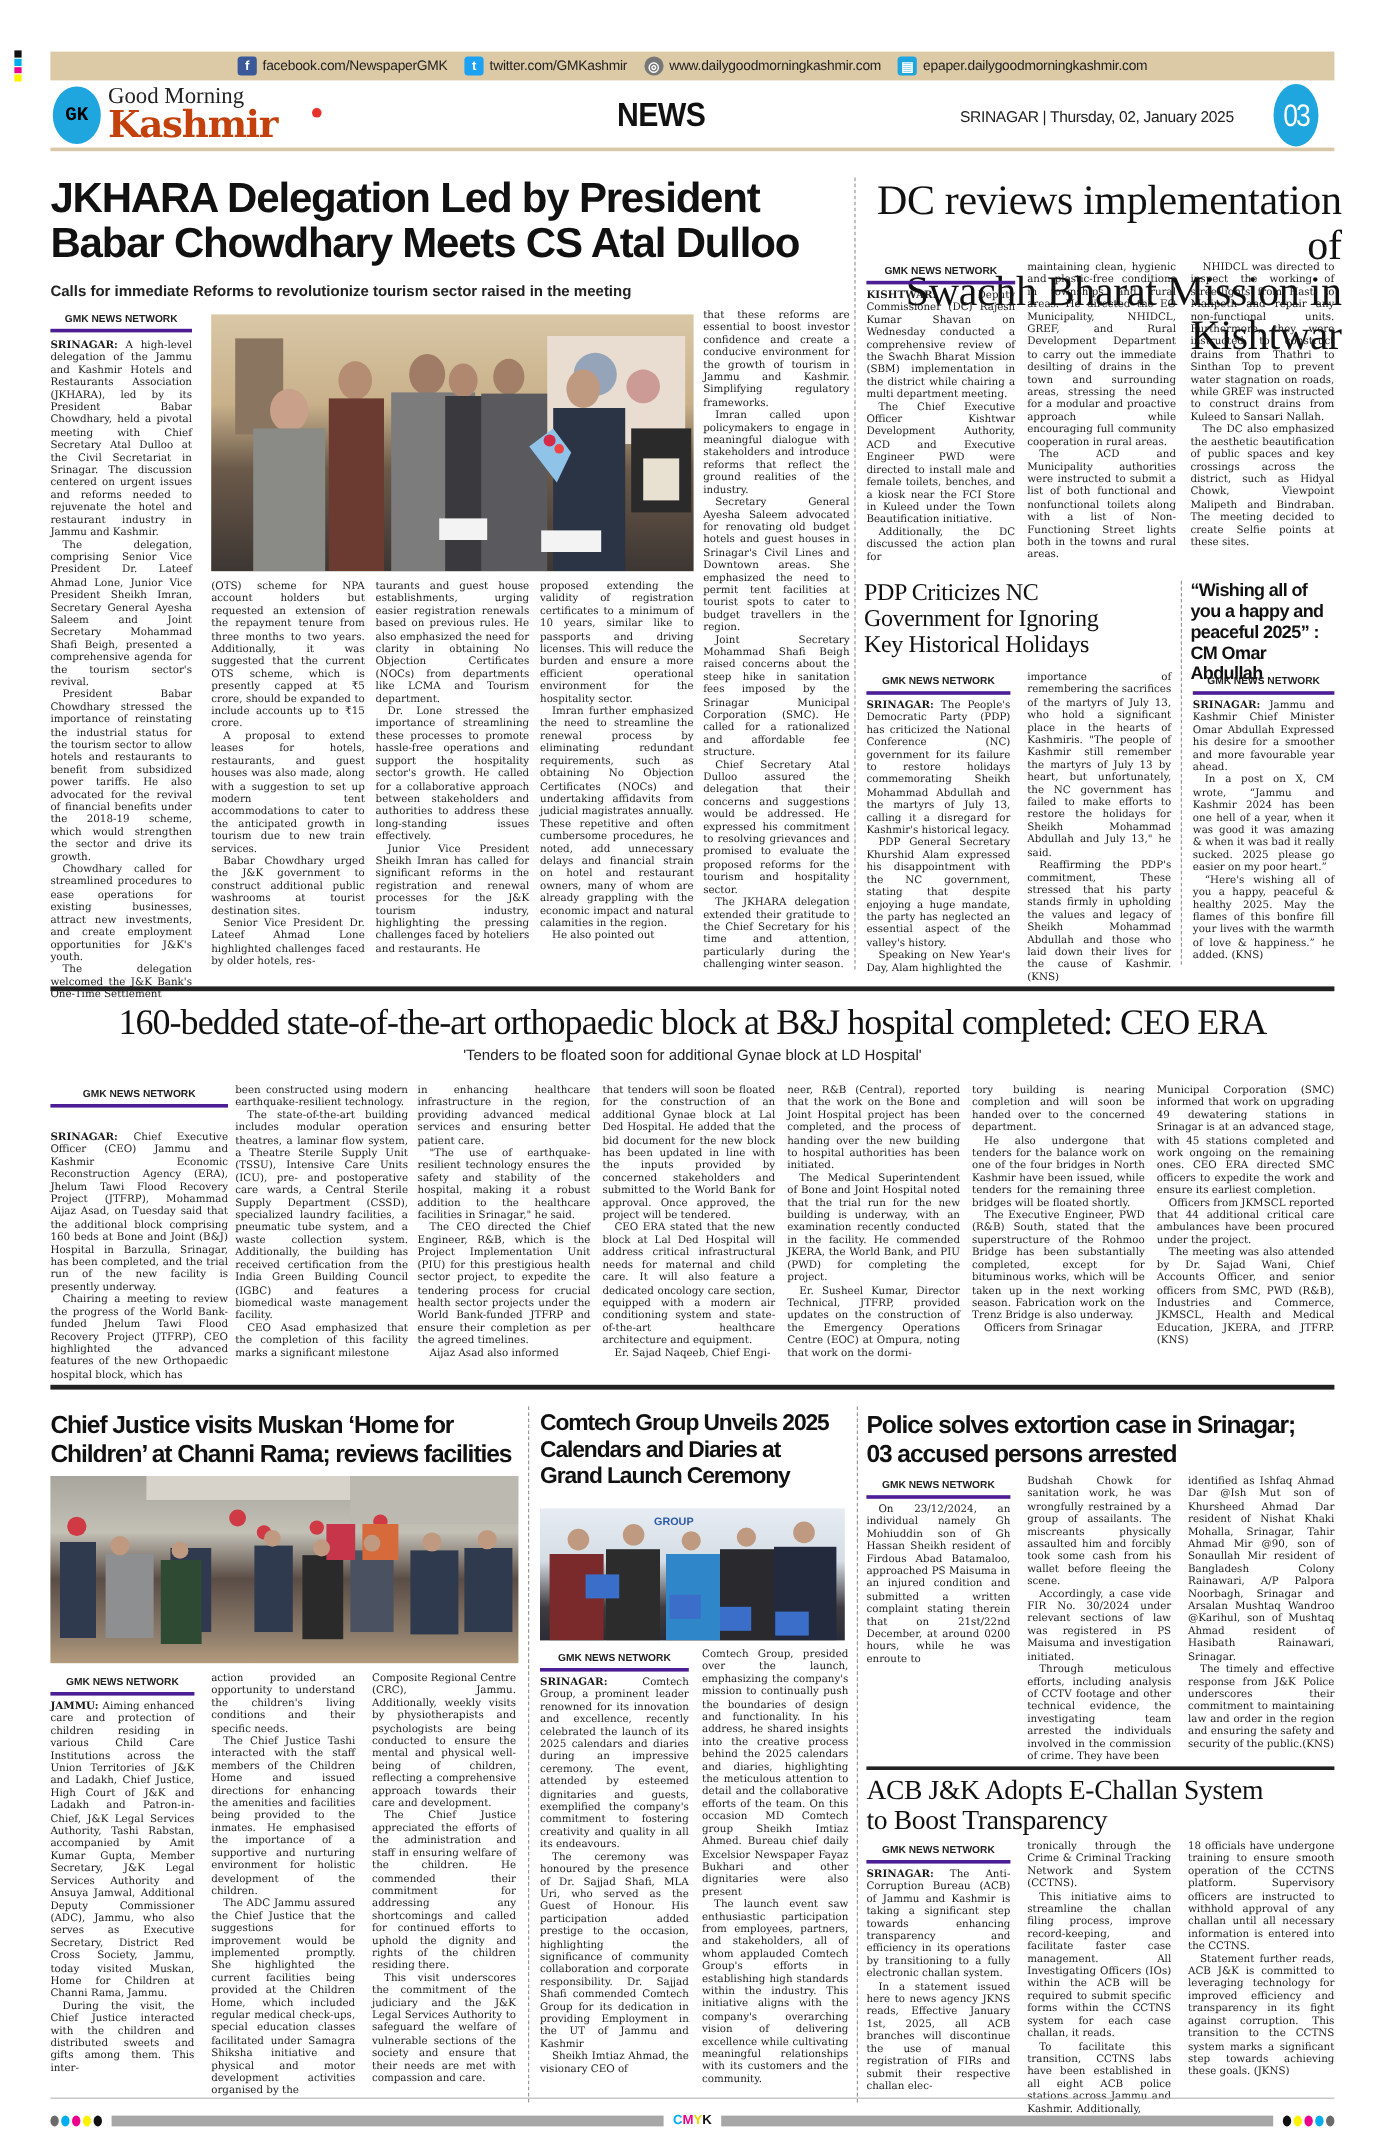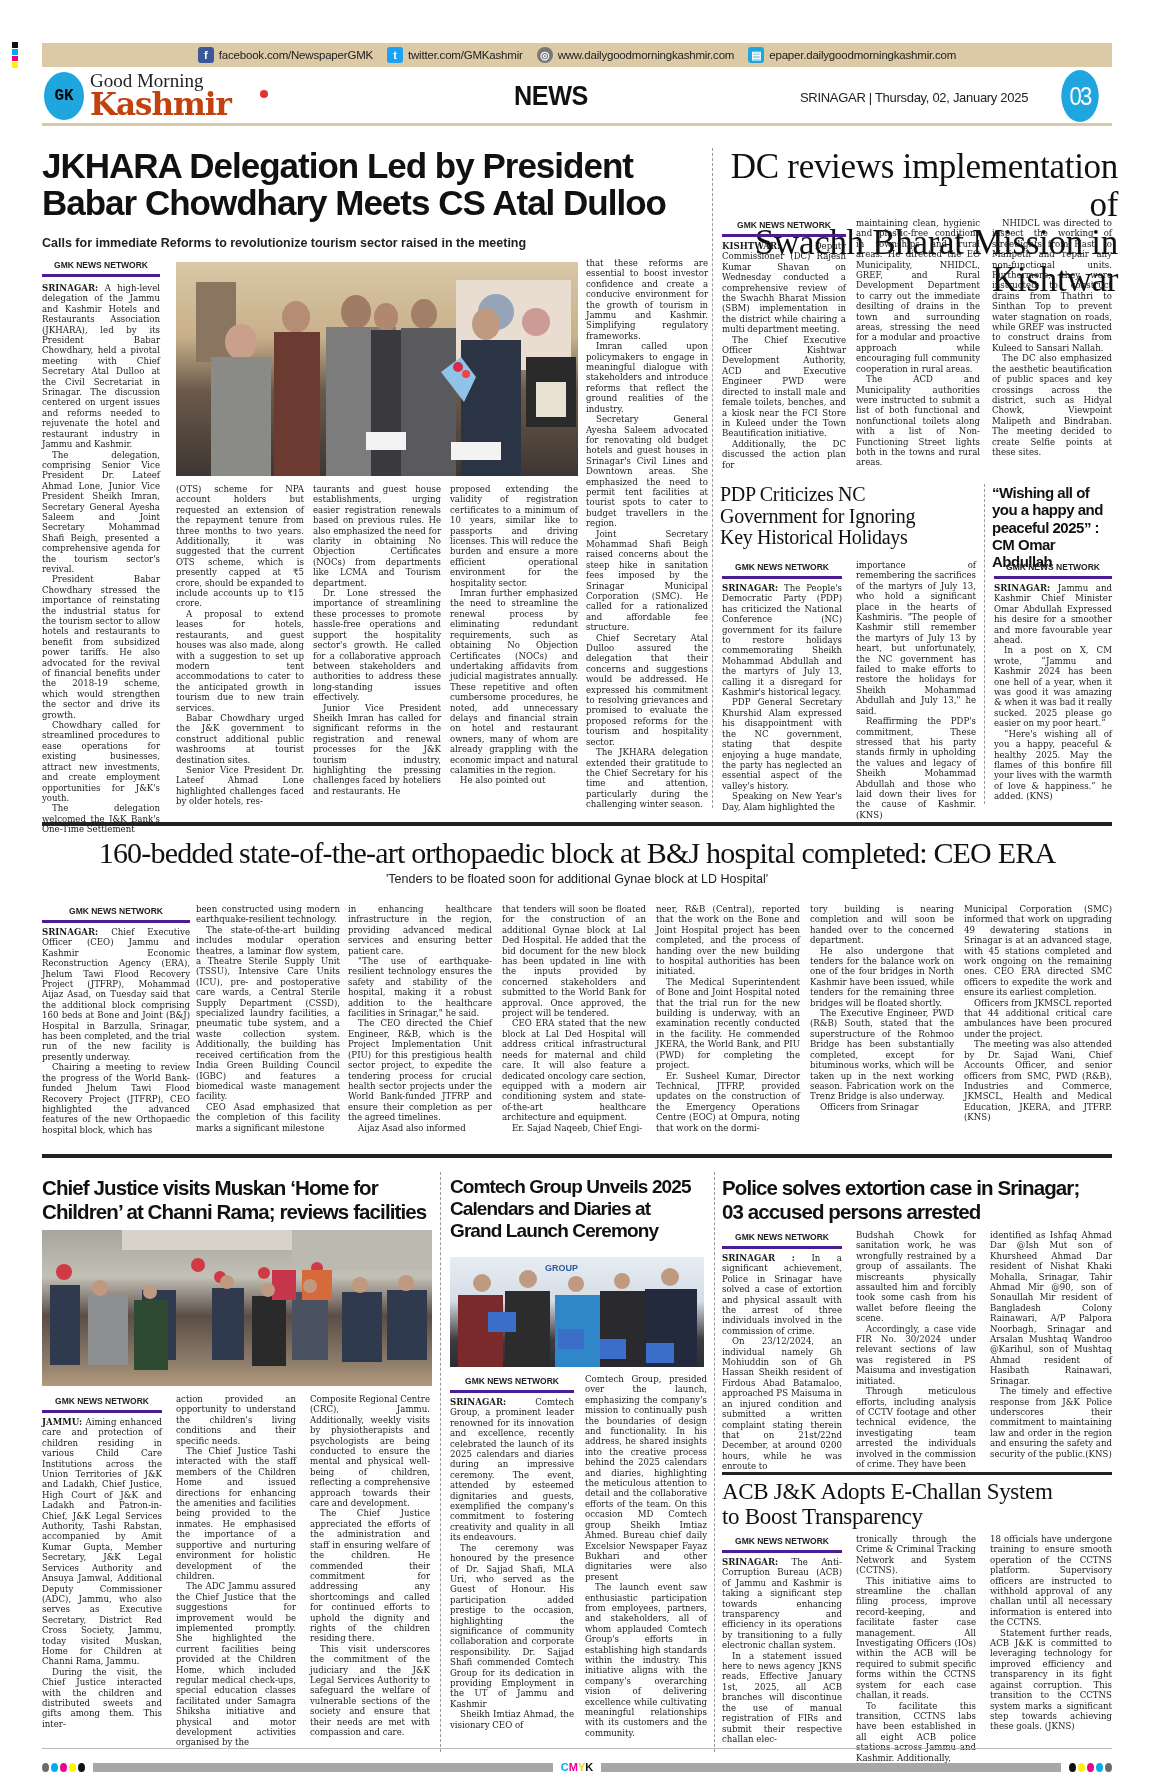--- a/index.html
+++ b/index.html
@@ -213,21 +213,21 @@
   </div>
 </div>
 
 <div class="abs hrule" style="left:42px;top:822px;width:1070px"></div>
 
 <div class="abs" style="left:42px;top:836px;width:1070px;text-align:center;font-family:'Liberation Serif',serif;font-size:30px;letter-spacing:-.8px">160-bedded state-of-the-art orthopaedic block at B&amp;J hospital completed: CEO ERA</div>
 <div class="abs" style="left:42px;top:872px;width:1070px;text-align:center;font-family:'Liberation Sans',sans-serif;font-size:12.5px;color:#222">'Tenders to be floated soon for additional Gynae block at LD Hospital'</div>
 
 <div class="abs" style="left:42px;top:904px;width:148px">
   <div class="byline">GMK NEWS NETWORK</div>
-  <div class="col" style="margin-top:4px">
+  <div class="col" style="margin-top:20px">
     <p class="first"><b>SRINAGAR:</b> <span>Chief Executive Officer (CEO) Jammu and Kashmir Economic Reconstruction Agency (ERA), Jhelum Tawi Flood Recovery Project (JTFRP), Mohammad Aijaz Asad, on Tuesday said that the additional block comprising 160 beds at Bone and Joint (B&amp;J) Hospital in Barzulla, Srinagar, has been completed, and the trial run of the new facility is presently underway.</span></p>
     <p>Chairing a meeting to review the progress of the World Bank-funded Jhelum Tawi Flood Recovery Project (JTFRP), CEO highlighted the advanced features of the new Orthopaedic hospital block, which has</p>
   </div>
 </div>
 <div class="abs" style="left:196px;top:904px;width:144px">
   <div class="col">
       <p class="first">been constructed using modern earthquake-resilient technology.</p>
       <p>The state-of-the-art building includes modular operation theatres, a laminar flow system, a Theatre Sterile Supply Unit (TSSU), Intensive Care Units (ICU), pre- and postoperative care wards, a Central Sterile Supply Department (CSSD), specialized laundry facilities, a pneumatic tube system, and a waste collection system. Additionally, the building has received certification from the India Green Building Council (IGBC) and features a biomedical waste management facility.</p>
       <p>CEO Asad emphasized that the completion of this facility marks a significant milestone</p>
     </div>
@@ -380,21 +380,20 @@
 
 <div class="abs vsep" style="left:714px;top:1172px;height:580px"></div>
 
 <div class="abs h-sans" style="left:722px;top:1176px;width:392px;font-size:20.5px;letter-spacing:-.9px;line-height:1.15">
   <div>Police solves extortion case in Srinagar;</div>
   <div>03 accused persons arrested</div>
 </div>
 <div class="abs" style="left:722px;top:1230px;width:120px">
   <div class="byline">GMK NEWS NETWORK</div>
   <div class="col" style="margin-top:4px">
-    <p class="first"><b>SRINAGAR :</b> <span>In a significant achievement, Police in Srinagar have solved a case of extortion and physical assault with the arrest of three individuals involved in the commission of crime.</span></p>
     <p>On 23/12/2024, an individual namely Gh Mohiuddin son of Gh Hassan Sheikh resident of Firdous Abad Batamaloo, approached PS Maisuma in an injured condition and submitted a written complaint stating therein that on 21st/22nd December, at around 0200 hours, while he was enroute to</p>
   </div>
 </div>
 <div class="abs" style="left:856px;top:1230px;width:120px">
   <div class="col">
       <p class="first">Budshah Chowk for sanitation work, he was wrongfully restrained by a group of assailants. The miscreants physically assaulted him and forcibly took some cash from his wallet before fleeing the scene.</p>
       <p>Accordingly, a case vide FIR No. 30/2024 under relevant sections of law was registered in PS Maisuma and investigation initiated.</p>
       <p>Through meticulous efforts, including analysis of CCTV footage and other technical evidence, the investigating team arrested the individuals involved in the commission of crime. They have been</p>
     </div>
 </div>

